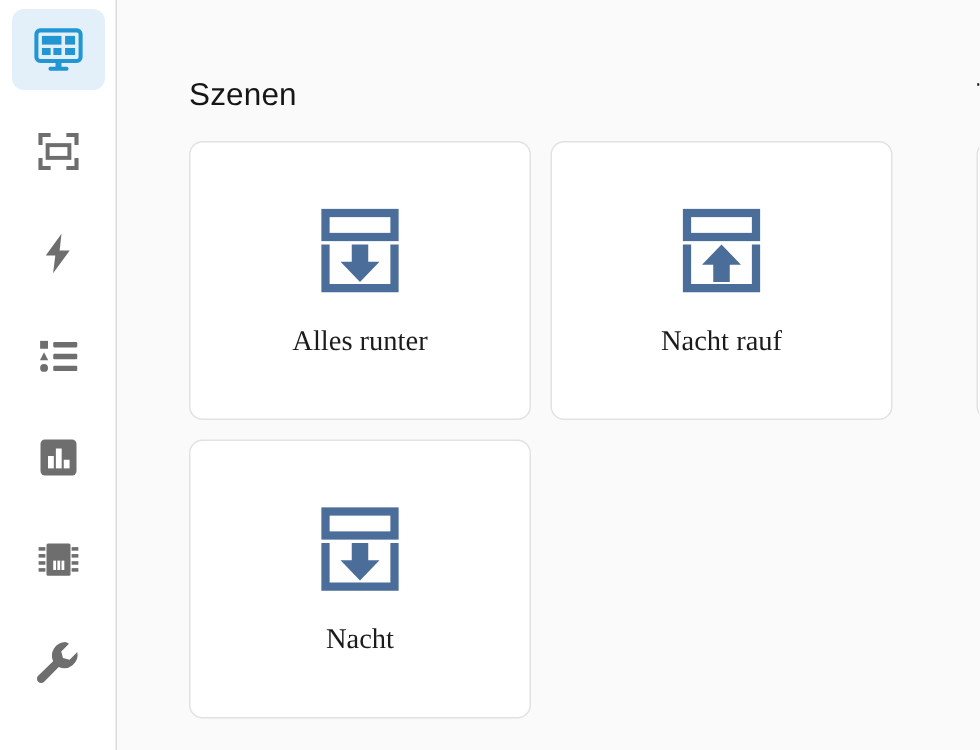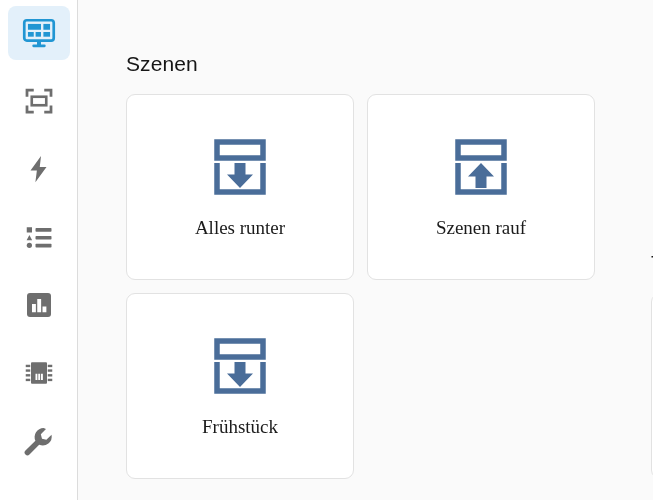--- a/index.html
+++ b/index.html
@@ -45,21 +45,21 @@
     flex: 1 1 auto;
     height: 100%;
     background: #fafafa;
     padding: 52px 0 0 48px;
     overflow: hidden;
     position: relative;
   }
   .columns {
     display: flex;
     gap: 56px;
-    align-items: flex-end;
+    align-items: flex-start;
   }
   .column { flex: 0 0 auto; }
   .section-title {
     font-size: 21px;
     color: #161616;
     font-weight: 400;
     margin-bottom: 18px;
     letter-spacing: 0.1px;
     white-space: nowrap;
   }
@@ -216,34 +216,34 @@
           </div>
 
           <div class="scene-card">
             <span class="scene-icon">
               <svg width="64" height="64" viewBox="0 0 64 64">
                 <rect x="9" y="7" width="46" height="16" fill="none" stroke="#4a6d99" stroke-width="5.5"></rect>
                 <path d="M9 28v29h46V28" fill="none" stroke="#4a6d99" stroke-width="5.5"></path>
                 <path d="M37.5 53V41.5H45L32 28 19 41.5h7.5V53z" fill="#4a6d99"></path>
               </svg>
             </span>
-            <span class="scene-label">Szenen rauf</span>
+            <span class="scene-label">Nacht rauf</span>
           </div>
-
 
           <div class="scene-card">
             <span class="scene-icon">
               <svg width="64" height="64" viewBox="0 0 64 64">
                 <rect x="9" y="7" width="46" height="16" fill="none" stroke="#4a6d99" stroke-width="5.5"></rect>
                 <path d="M9 28v29h46V28" fill="none" stroke="#4a6d99" stroke-width="5.5"></path>
                 <path d="M26.5 28v11.5h-7.5L32 53l13-13.5h-7.5V28z" fill="#4a6d99"></path>
               </svg>
             </span>
-            <span class="scene-label">Frühstück</span>
+            <span class="scene-label">Nacht</span>
           </div>
+
 
         </div>
       </section>
 
       <section class="column clipped">
         <h2 class="section-title">T</h2>
         <div class="card-grid">
           <div class="scene-card"></div>
         </div>
       </section>

